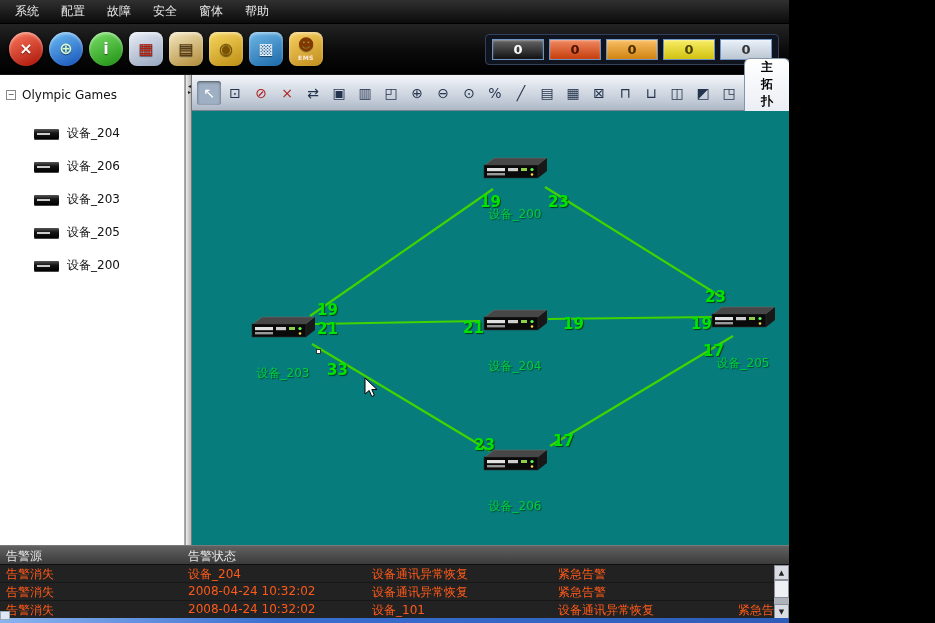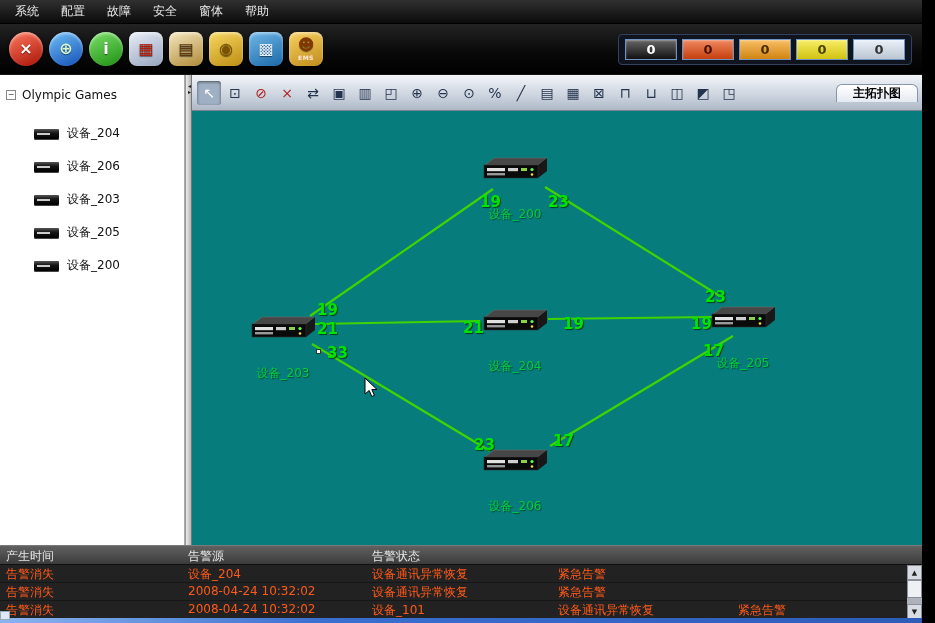--- a/index.html
+++ b/index.html
@@ -1,18 +1,18 @@
 <!DOCTYPE html>
 <html><head>
 <meta charset="utf-8">
 <style>
   *{margin:0;padding:0;box-sizing:border-box}
   html,body{width:935px;height:623px;overflow:hidden}
   body{font-family:"DejaVu Sans","Liberation Sans",sans-serif;background:#000}
-  #app{position:relative;width:922px;height:623px;background:#1d4ed8;overflow:hidden}
+  #app{position:relative;width:789px;height:623px;background:#1d4ed8;overflow:hidden}
 
   
   .menubar{height:24px;background:linear-gradient(#303030,#0b0b0b);display:flex;align-items:center;padding:0 4px;border-bottom:1px solid #000}
   .menu-items{display:flex}
   .menu-item{color:#e9e9e9;font-size:12px;padding:4px 11px;cursor:default}
 
   
   .toolbar{height:51px;background:linear-gradient(#232323 0%,#0a0a0a 55%,#000 100%);display:flex;align-items:center;padding:0 6px;border-bottom:1px solid #151515}
   .tb-group{display:flex;align-items:center}
   .tbtn{width:34px;height:34px;margin:0 3px;display:flex;flex-direction:column;align-items:center;justify-content:center;border-radius:8px;box-shadow:inset 0 2px 3px rgba(255,255,255,.45),0 1px 3px rgba(0,0,0,.9);cursor:pointer;position:relative}
@@ -197,21 +197,21 @@
         <div id="ports-layer">
             <div class="port-label" style="left: 288px; top: 82px;">19</div>
             <div class="port-label" style="left: 356px; top: 82px;">23</div>
             <div class="port-label" style="left: 125px; top: 190px;">19</div>
             <div class="port-label" style="left: 125px; top: 209px;">21</div>
             <div class="port-label" style="left: 271px; top: 208px;">21</div>
             <div class="port-label" style="left: 371px; top: 204px;">19</div>
             <div class="port-label" style="left: 513px; top: 177px;">23</div>
             <div class="port-label" style="left: 499px; top: 204px;">19</div>
             <div class="port-label" style="left: 511px; top: 231px;">17</div>
-            <div class="port-label" style="left: 135px; top: 233px;">33</div>
+            <div class="port-label" style="left: 135px; top: 250px;">33</div>
             <div class="port-label" style="left: 282px; top: 325px;">23</div>
             <div class="port-label" style="left: 361px; top: 321px;">17</div>
           </div>
         <div id="nodes-layer">
             <div class="topo-node" style="left: 323px; top: 45px;"><svg width="66" height="26" viewBox="0 0 66 26">
                 <polygon points="3,9 12,2 65,2 56,9" fill="#474747" stroke="#6b6b6b" stroke-width="0.6"></polygon>
                 <polygon points="56,9 65,2 65,15 56,22" fill="#181818"></polygon>
                 <rect x="2" y="9" width="54" height="13" fill="#0a0a0a" stroke="#2f2f2f" stroke-width="0.6"></rect>
                 <rect x="5" y="12" width="18" height="3.2" fill="#e2e2e2"></rect>
                 <rect x="26" y="12" width="10" height="3.2" fill="#cfcfcf"></rect>
@@ -265,21 +265,20 @@
                 <circle cx="50" cy="18.5" r="1.3" fill="#ffd84a"></circle>
               </svg><div class="node-label">设备_206</div></div>
           </div>
         <div class="link-handle" style="left:124px;top:238px"></div>
       </div>
     </div>
   </div>
 
   <div class="alarm-area">
     <div id="alarm-header" class="alarm-header">
-        <div class="acol">产生时间</div>
         <div class="acol">告警源</div>
         <div class="acol">告警状态</div>
       </div>
     <div id="alarm-rows">
         <div class="arow">
           <div class="acell">告警消失</div>
           <div class="acell">设备_204</div>
           <div class="acell">设备通讯异常恢复</div>
           <div class="acell">紧急告警</div>
         </div>

